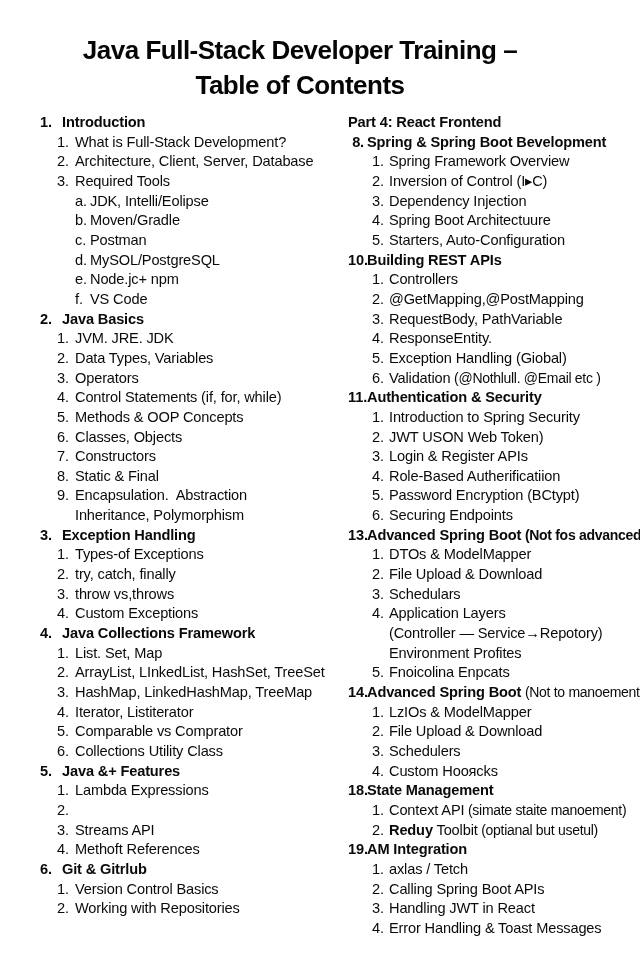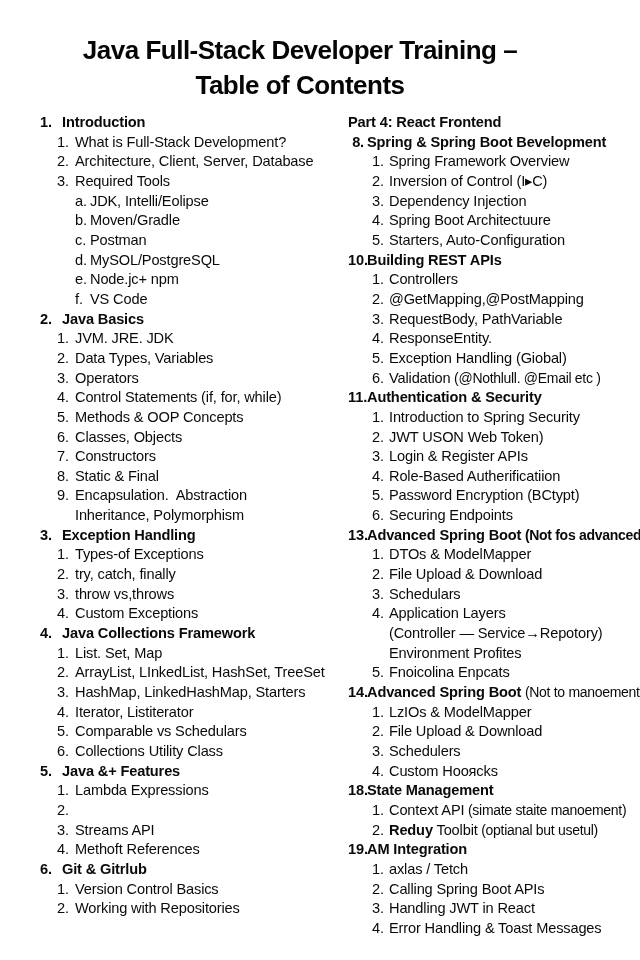--- a/index.html
+++ b/index.html
@@ -73,23 +73,23 @@
       <div class="row ind1"><span class="m">9.</span><span class="t">Encapsulation.  Abstraction</span></div>
       <div class="row ind1 cont"><span class="t">Inheritance, Polymorphism</span></div>
       <div class="row ind0 bold"><span class="m">3.</span><span class="t">Exception Handling</span></div>
       <div class="row ind1"><span class="m">1.</span><span class="t">Types-of Exceptions</span></div>
       <div class="row ind1"><span class="m">2.</span><span class="t">try, catch, finally</span></div>
       <div class="row ind1"><span class="m">3.</span><span class="t">throw vs,throws</span></div>
       <div class="row ind1"><span class="m">4.</span><span class="t">Custom Exceptions</span></div>
       <div class="row ind0 bold"><span class="m">4.</span><span class="t">Java Collections Framework</span></div>
       <div class="row ind1"><span class="m">1.</span><span class="t">List. Set, Map</span></div>
       <div class="row ind1"><span class="m">2.</span><span class="t">ArrayList, LInkedList, HashSet, TreeSet</span></div>
-      <div class="row ind1"><span class="m">3.</span><span class="t">HashMap, LinkedHashMap, Starters</span></div>
+      <div class="row ind1"><span class="m">3.</span><span class="t">HashMap, LinkedHashMap, TreeMap</span></div>
       <div class="row ind1"><span class="m">4.</span><span class="t">Iterator, Listiterator</span></div>
-      <div class="row ind1"><span class="m">5.</span><span class="t">Comparable vs Schedulars</span></div>
+      <div class="row ind1"><span class="m">5.</span><span class="t">Comparable vs Comprator</span></div>
       <div class="row ind1"><span class="m">6.</span><span class="t">Collections Utility Class</span></div>
       <div class="row ind0 bold"><span class="m">5.</span><span class="t">Java &amp;+ Features</span></div>
       <div class="row ind1"><span class="m">1.</span><span class="t">Lambda Expressions</span></div>
       <div class="row ind1"><span class="m">2.</span></div>
       <div class="row ind1"><span class="m">3.</span><span class="t">Streams API</span></div>
       <div class="row ind1"><span class="m">4.</span><span class="t">Methoft References</span></div>
       <div class="row ind0 bold"><span class="m">6.</span><span class="t">Git &amp; Gitrlub</span></div>
       <div class="row ind1"><span class="m">1.</span><span class="t">Version Control Basics</span></div>
       <div class="row ind1"><span class="m">2.</span><span class="t">Working with Repositories</span></div>
     </div>

